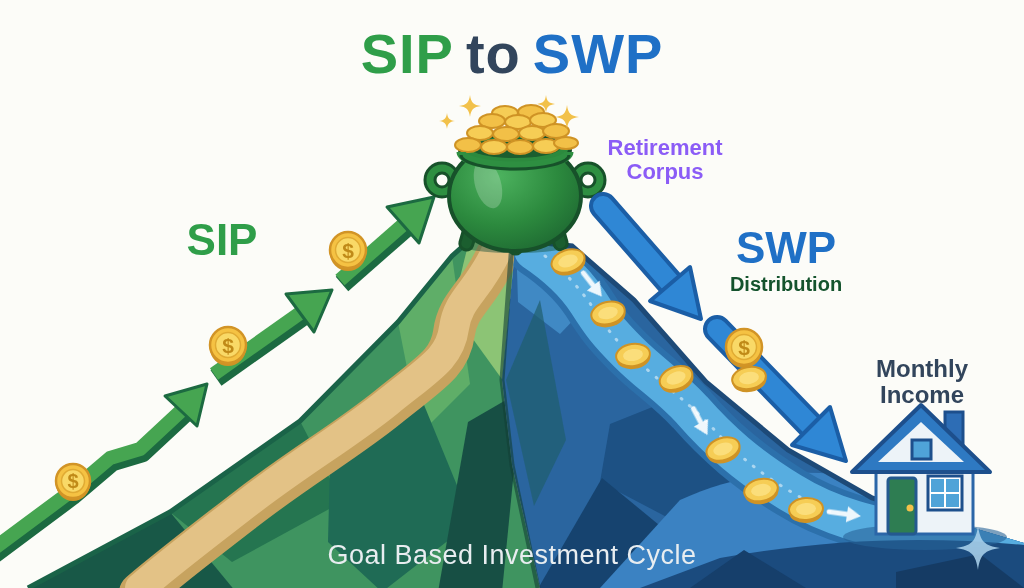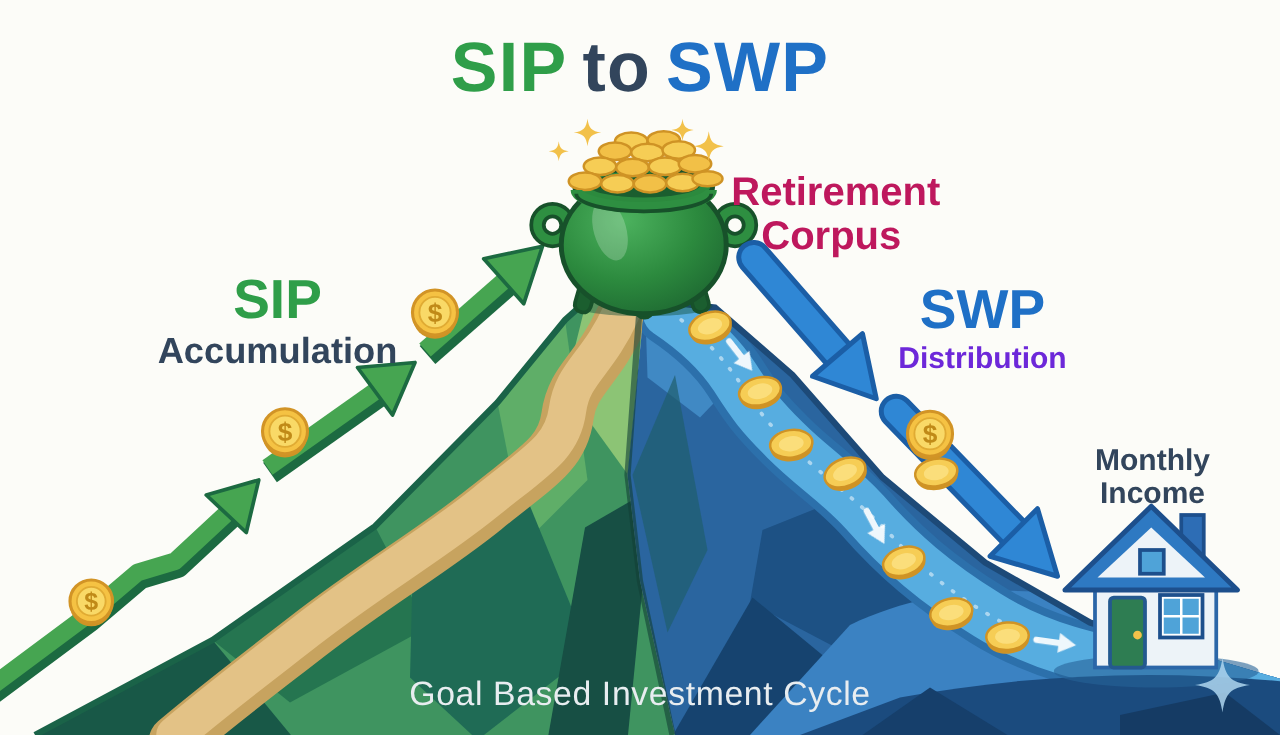--- a/index.html
+++ b/index.html
@@ -18,23 +18,23 @@
     font-size:56px;font-weight:800;letter-spacing:1px;
   }
   #title .g{color:#2f9e49;}
   #title .n{color:#32455c;margin:0 12px;}
   #title .b{color:#1f70c6;}
   #sip-block{left:92px;top:216px;width:260px;}
   #sip-block .h{font-size:44px;font-weight:800;color:#2f9e49;}
   #sip-block .s{font-size:29px;font-weight:700;color:#32455c;margin-top:2px;}
   #swp-block{left:706px;top:224px;width:160px;}
   #swp-block .h{font-size:44px;font-weight:800;color:#1f70c6;}
-  #swp-block .s{font-size:24px;font-weight:700;color:#6d28d9;margin-top:2px;}
+  #swp-block .s{font-size:20px;font-weight:700;color:#14532d;margin-top:2px;}
   #corpus-label{left:585px;top:136px;width:160px;
-    font-size:32px;font-weight:700;color:#be185d;}
+    font-size:22px;font-weight:700;color:#8b5cf6;}
   #income-label{left:862px;top:356px;width:120px;
     font-size:24px;font-weight:700;color:#32455c;}
   #footer-label{left:0;right:0;top:541px;
     font-size:27px;font-weight:500;color:#e8edf0;letter-spacing:.5px;}
 </style>
 </head>
 <body>
 
 <div id="canvas">
 
@@ -273,21 +273,20 @@
   </g>
   <use href="#sparkle" transform="translate(978,548) scale(2.2)" fill="#aed6ef" opacity="0.85"></use>
 </svg>
 
 <div id="title" class="txt">
   <span class="g">SIP</span><span class="n">to</span><span class="b">SWP</span>
 </div>
 
 <div id="sip-block" class="txt">
   <div class="h">SIP</div>
-  <div class="s">Accumulation</div>
 </div>
 
 <div id="corpus-label" class="txt">Retirement Corpus</div>
 
 <div id="swp-block" class="txt">
   <div class="h">SWP</div>
   <div class="s">Distribution</div>
 </div>
 
 <div id="footer-label" class="txt">Goal Based Investment Cycle</div>

